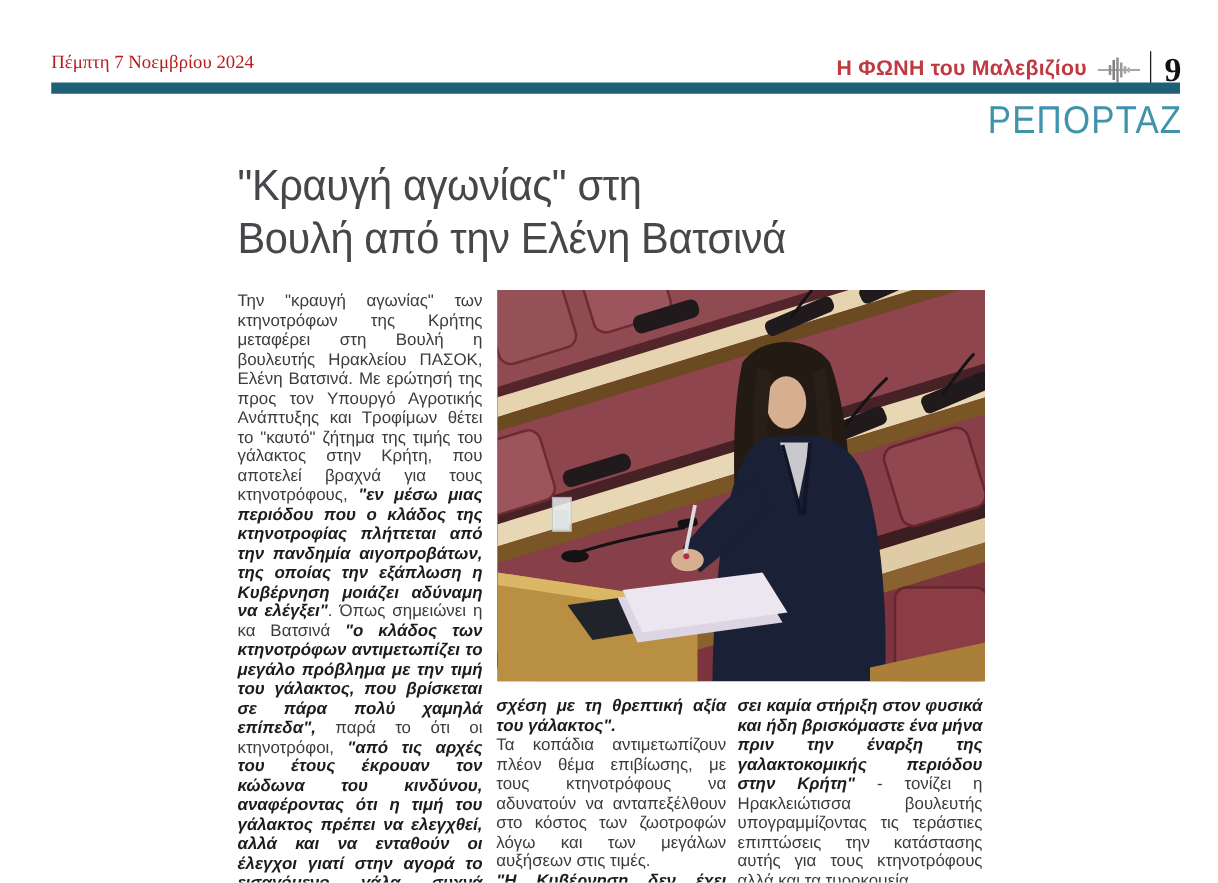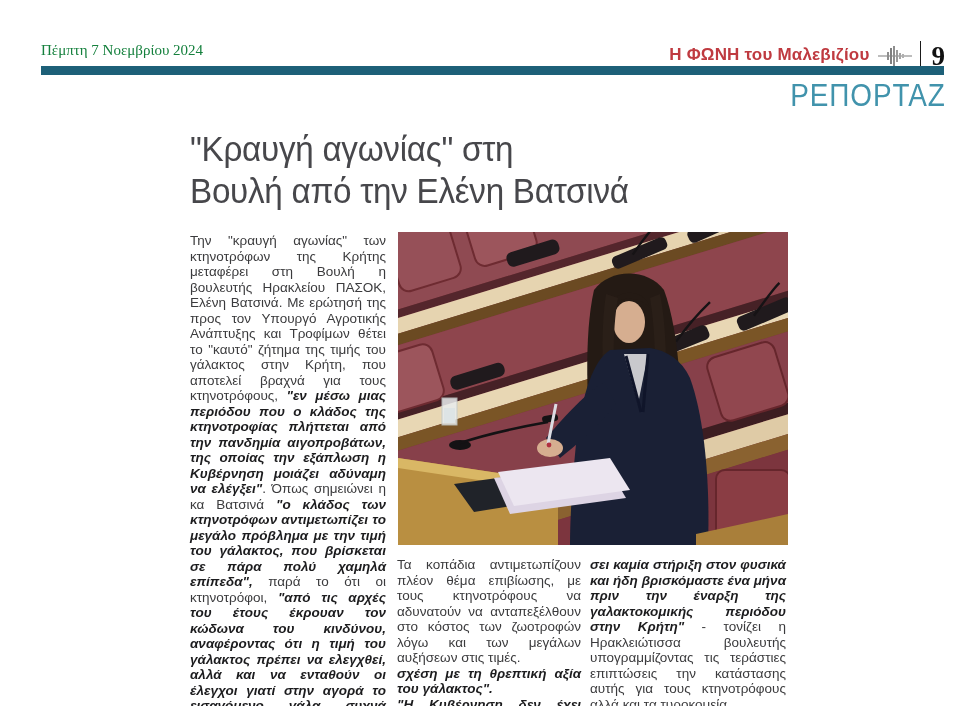--- a/index.html
+++ b/index.html
@@ -4,21 +4,21 @@
 <style>
   html,body{margin:0;padding:0;}
   body{
     width:974px;height:706px;background:#ffffff;position:relative;
     font-family:"Liberation Sans",sans-serif;overflow:hidden;
     -webkit-font-smoothing:antialiased;
   }
   
   .hdr-date{
     position:absolute;left:41px;top:42px;
-    font-family:"Liberation Serif",serif;font-size:15px;color:#15803d;
+    font-family:"Liberation Serif",serif;font-size:15px;color:#b91c1c;
   }
   .hdr-right{
     position:absolute;right:29px;top:40px;height:32px;
     display:flex;align-items:center;gap:8px;
   }
   .hdr-masthead{
     font-size:17px;font-weight:bold;color:#bf3a40;letter-spacing:.2px;
     padding-bottom:2px;
   }
   .hdr-wave{width:34px;height:22px;display:block;}
@@ -84,22 +84,22 @@
 
 <div class="headline">
   <div>"Κραυγή αγωνίας" στη</div>
   <div>Βουλή από την Ελένη Βατσινά</div>
 </div>
 
 <div class="col col1">
     <p class="para"><span>Την "κραυγή αγωνίας" των κτηνοτρόφων της Κρήτης μεταφέρει στη Βουλή η βουλευτής Ηρακλείου ΠΑΣΟΚ, Ελένη Βατσινά. Με ερώτησή της προς τον Υπουργό Αγροτικής Ανάπτυξης και Τροφίμων θέτει το "καυτό" ζήτημα της τιμής του γάλακτος στην Κρήτη, που αποτελεί βραχνά για τους κτηνοτρόφους, </span><span class="bq">"εν μέσω μιας περιόδου που ο κλάδος της κτηνοτροφίας πλήττεται από την πανδημία αιγοπροβάτων, της οποίας την εξάπλωση η Κυβέρνηση μοιάζει αδύναμη να ελέγξει"</span><span>. Όπως σημειώνει η κα Βατσινά </span><span class="bq">"ο κλάδος των κτηνοτρόφων αντιμετωπίζει το μεγάλο πρόβλημα με την τιμή του γάλακτος, που βρίσκεται σε πάρα πολύ χαμηλά επίπεδα",</span><span> παρά το ότι οι κτηνοτρόφοι, </span><span class="bq">"από τις αρχές του έτους έκρουαν τον κώδωνα του κινδύνου, αναφέροντας ότι η τιμή του γάλακτος πρέπει να ελεγχθεί, αλλά και να ενταθούν οι έλεγχοι γιατί στην αγορά το εισαγόμενο γάλα συχνά «βαπτίζεται» εγχώριο, ενώ εντείνεται η χρήση σκόνης γάλακτος, που φυσικά δεν έχει καμία</span></p>
   </div>
 <div class="col col2">
+    <p class="para"><span class="bq">σχέση με τη θρεπτική αξία του γάλακτος".</span></p>
     <p class="para"><span>Τα κοπάδια αντιμετωπίζουν πλέον θέμα επιβίωσης, με τους κτηνοτρόφους να αδυνατούν να ανταπεξέλθουν στο κόστος των ζωοτροφών λόγω και των μεγάλων αυξήσεων στις τιμές.</span></p>
-    <p class="para"><span class="bq">σχέση με τη θρεπτική αξία του γάλακτος".</span></p>
     <p class="para"><span class="bq">"Η Κυβέρνηση δεν έχει ανακοινώ-</span></p>
   </div>
 <div class="col col3">
     <p class="para"><span class="bq">σει καμία στήριξη στον φυσικά και ήδη βρισκόμαστε ένα μήνα πριν την έναρξη της γαλακτοκομικής περιόδου στην Κρήτη"</span><span> - τονίζει η Ηρακλειώτισσα βουλευτής υπογραμμίζοντας τις τεράστιες επιπτώσεις την κατάστασης αυτής για τους κτηνοτρόφους αλλά και τα τυροκομεία.</span></p>
   </div>
 
 <div class="photo">
   <svg viewBox="0 0 390 313" preserveAspectRatio="none" aria-hidden="true">
     <rect x="0" y="0" width="390" height="313" fill="#7b353c"></rect>
 

